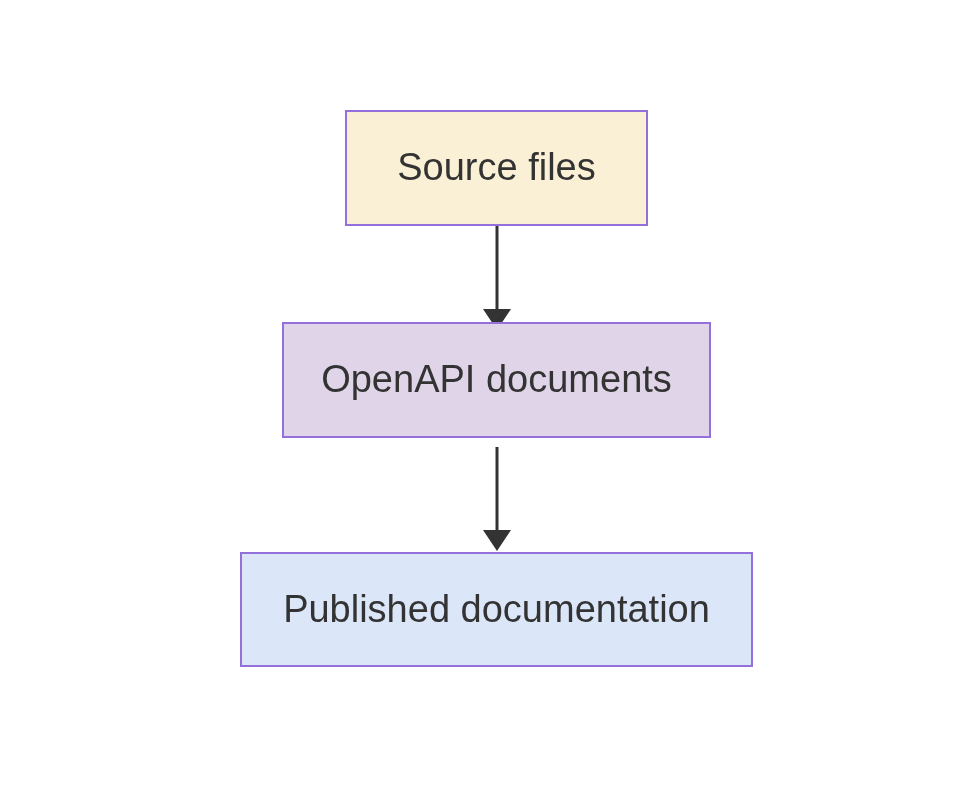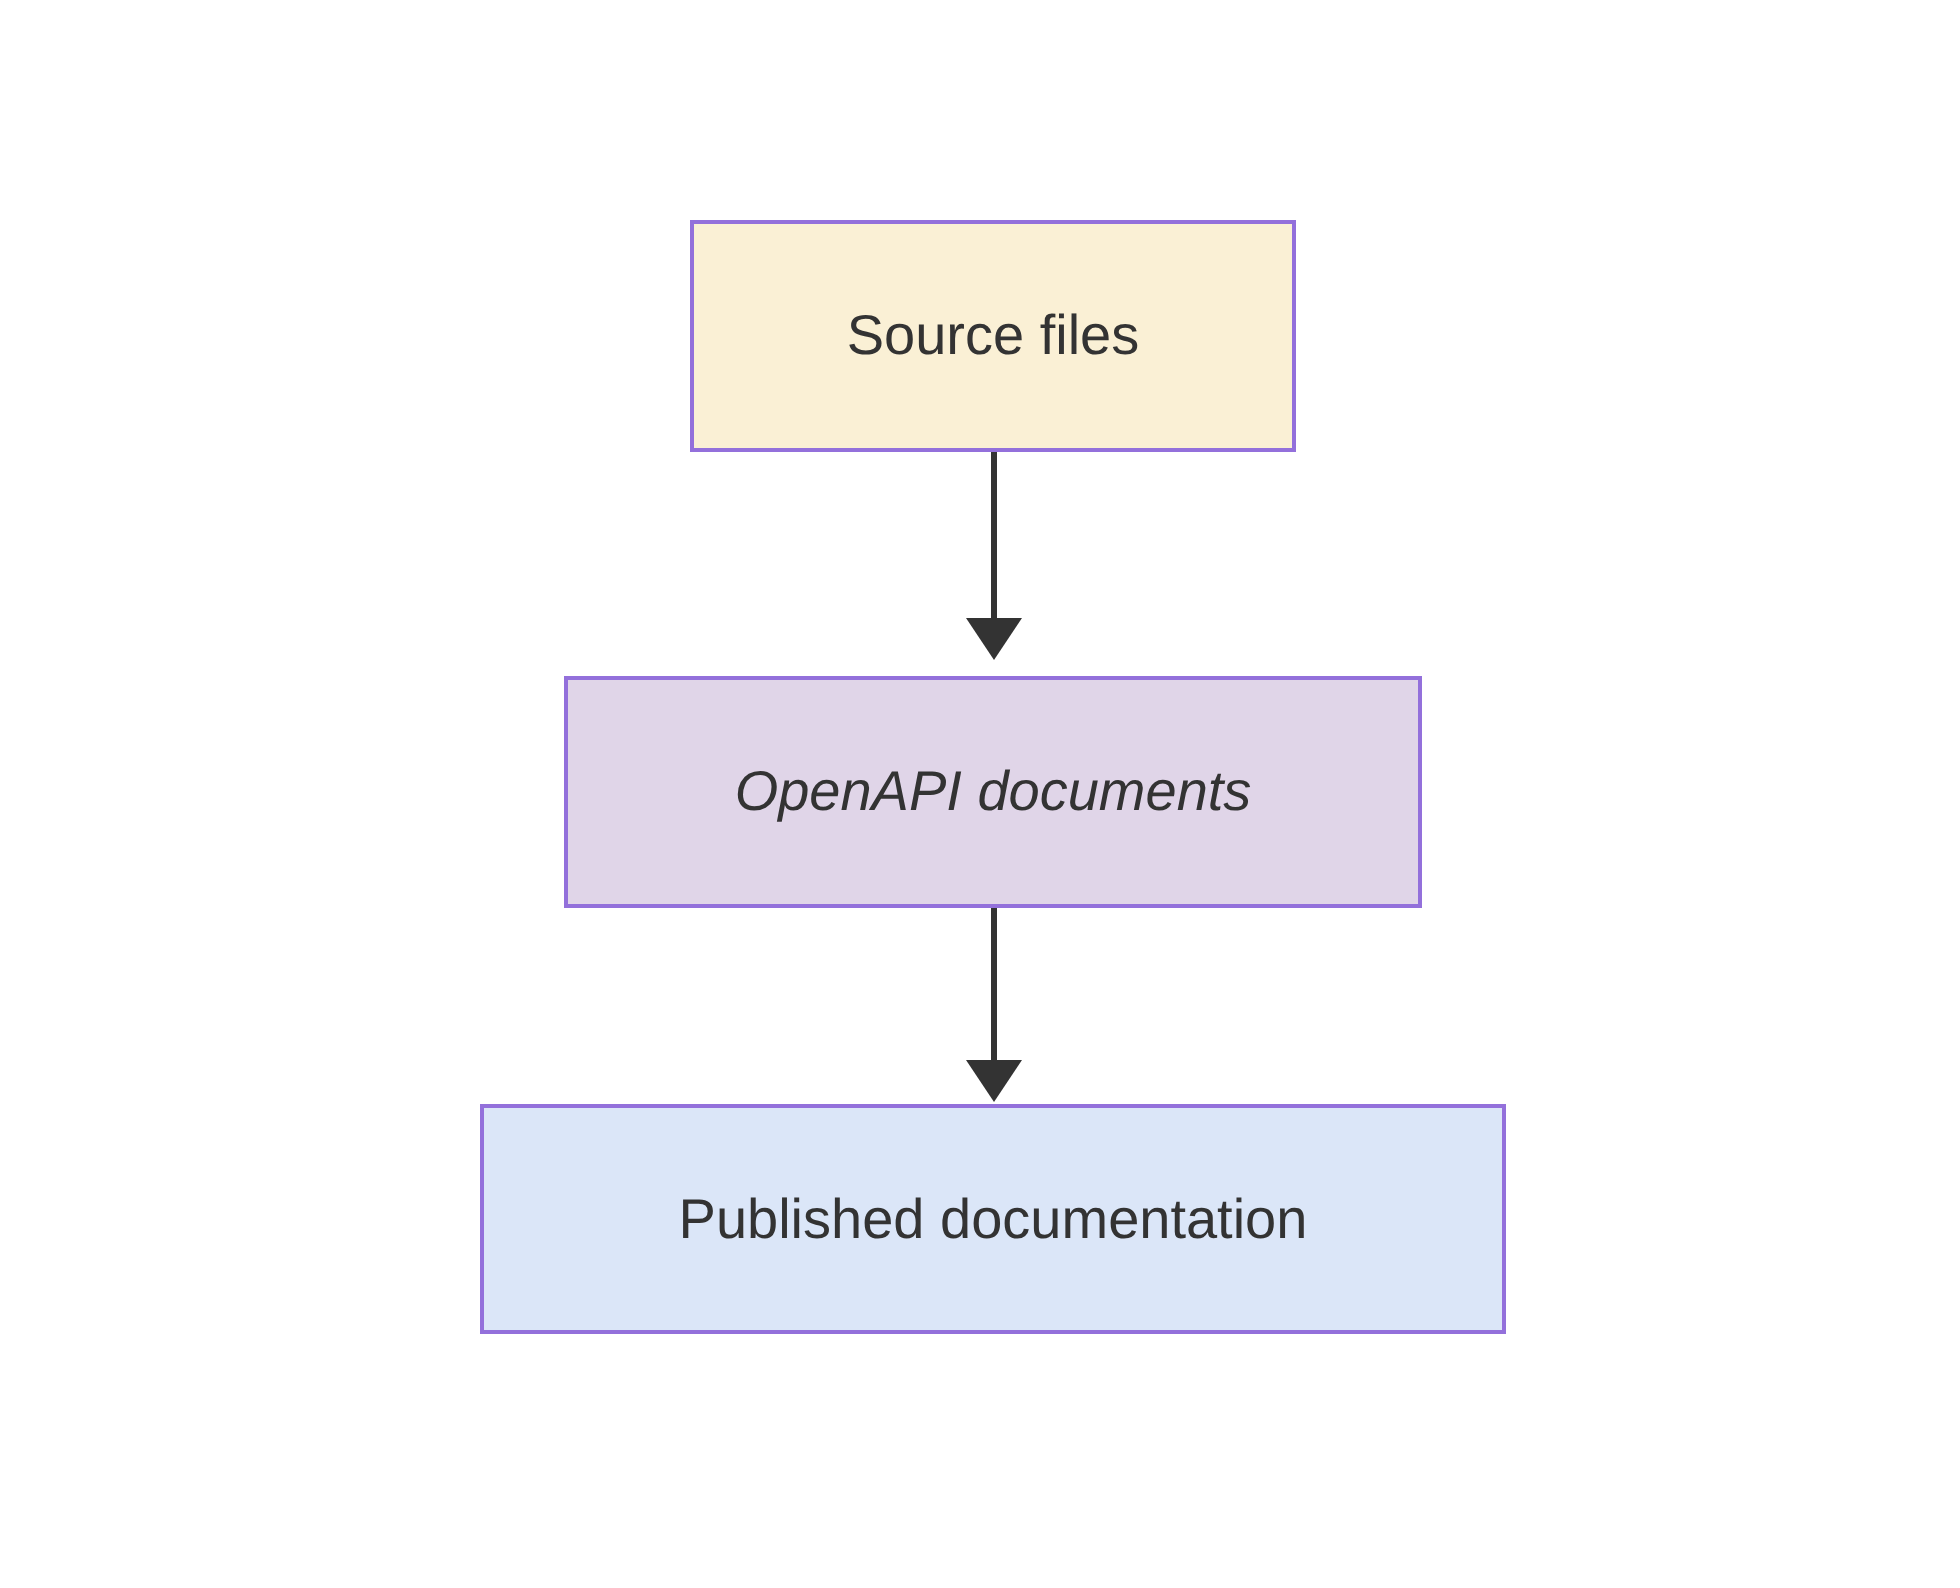--- a/index.html
+++ b/index.html
@@ -21,35 +21,34 @@
     overflow: hidden;
     font-family: "Liberation Sans", "DejaVu Sans", sans-serif;
   }
   .node {
     position: absolute;
     display: flex;
     align-items: center;
     justify-content: center;
     border: 2px solid var(--node-border);
     color: var(--text);
-    font-size: 28px;
+    font-size: 38px;
     font-weight: 400;
     text-align: center;
     line-height: 1.2;
   }
   .node-source {
     left: 345px; top: 110px;
     width: 303px; height: 116px;
     background: var(--source-fill);
   }
   .node-openapi {
-    left: 282px; top: 338px;
+    left: 282px; top: 322px;
     width: 429px; height: 116px;
     background: var(--openapi-fill);
-    font-style: italic;
   }
   .node-published {
     left: 240px; top: 552px;
     width: 513px; height: 115px;
     background: var(--published-fill);
     justify-content: center;
   }
   .edges-layer {
     position: absolute;
     left: 0; top: 0;

